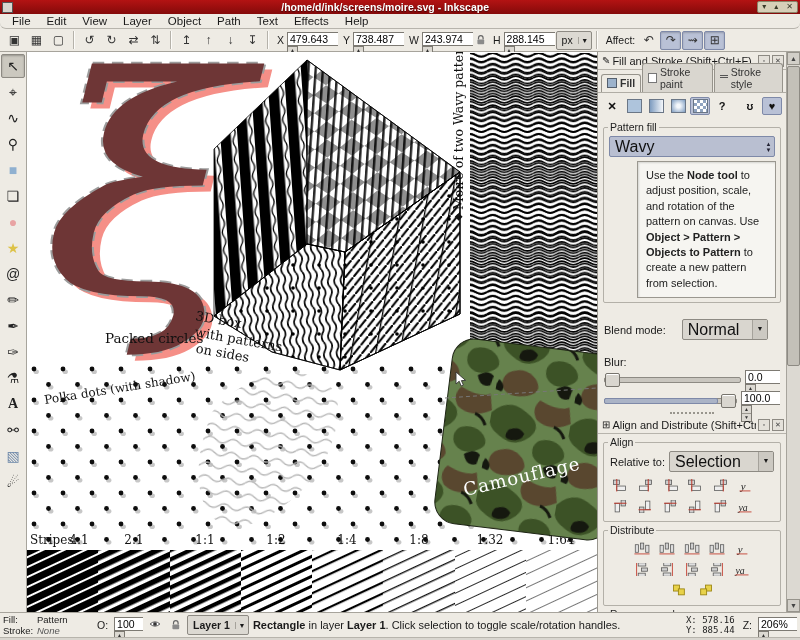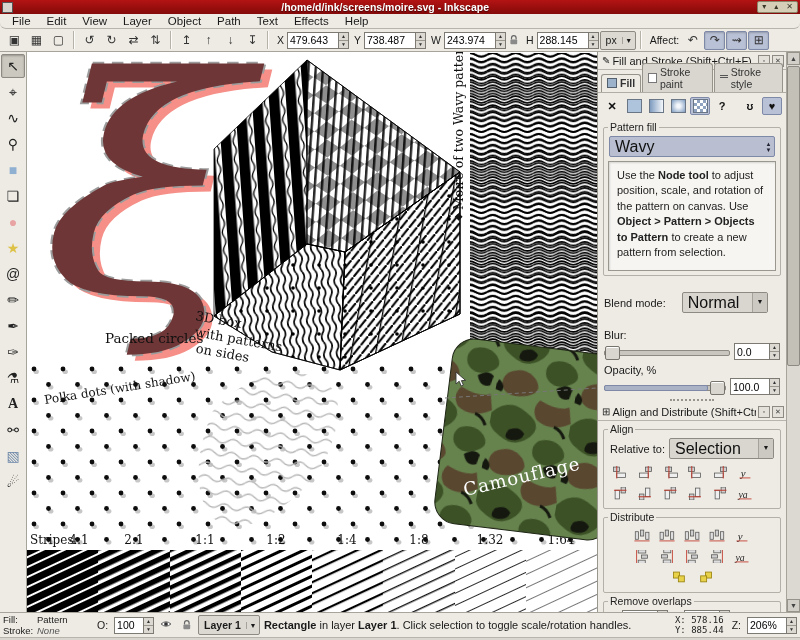--- a/index.html
+++ b/index.html
@@ -18,21 +18,21 @@
     border-bottom:1px solid #b7b4ac;display:flex;align-items:center;padding-left:4px;box-sizing:border-box;border-radius:6px;}
   #menubar .mitem{padding:0 8px;font-size:11.5px;line-height:14px;cursor:default;}
   
   #toolbar{position:absolute;left:0;top:29px;width:800px;height:23px;background:#eeebe4;
     border-bottom:1px solid #a7a49c;display:flex;align-items:center;padding-left:4px;box-sizing:border-box;gap:1px;}
   .tbtn{width:21px;height:19px;border:1px solid transparent;background:transparent;font-size:12px;
     line-height:17px;text-align:center;padding:0;color:#333;border-radius:2px;}
   .tbtn.pressed{background:#b9c1d6;border:1px solid #7e89a8;box-shadow:inset 0 1px 2px #00000033;}
   .sep{width:1px;align-self:stretch;margin:2px 3px;background:#b5b2aa;border-right:1px solid #fdfcf9;}
   .fldlab{font-size:10.5px;margin:0 2px 0 4px;}
-  .spin{display:inline-flex;align-items:flex-start;height:17px;}
+  .spin{display:inline-flex;align-items:flex-start;height:17px;flex-direction:column;}
   .spin input{width:46px;height:15px;border:1px solid #7d7a73;border-right:none;background:#fff;
     font-size:10.5px;font-family:"Liberation Sans",sans-serif;padding:0 2px;margin:0;}
   .spin .sb{width:9px;display:flex;flex-direction:column;border:1px solid #7d7a73;}
   .spin .sb span{flex:1;font-size:5px;line-height:7px;text-align:center;background:#dcd9d2;color:#333;cursor:default;}
   .spin .sb span:first-child{border-bottom:1px solid #9a978f}
   .combo-sm{display:inline-flex;height:17px;border:1px solid #8d8a83;background:#dcd9d2;align-items:center;border-radius:2px;}
   .combo-sm .cval{padding:0 5px;font-size:10.5px;}
   .combo-sm .carr{width:12px;text-align:center;font-size:7px;border-left:1px solid #a5a29b;}
   .lockbtn{width:14px;height:16px;background:transparent;border:none;padding:0;}
   
@@ -73,21 +73,21 @@
   .sw.pat{background:repeating-conic-gradient(#8fa3c0 0% 25%,#fff 25% 50%);background-size:6px 6px;}
   .ftspacer{flex:1}
   fieldset{border:1px solid #b3b0a8;border-radius:2px;margin:2px 5px;padding:2px 4px 4px 4px;}
   fieldset legend{font-size:10.5px;padding:0 2px;color:#222;}
   .combo{display:flex;height:19px;border:1px solid #7e89a8;background:#b9bfd1;align-items:center;border-radius:2px;margin:1px 1px 4px 1px;}
   .combo .cval{flex:1;padding:0 5px;font-size:16px;color:#111;}
   .combo .cud{width:11px;font-size:6px;line-height:6px;text-align:center;color:#223;}
   .combo.light{background:#d9d6cf;border-color:#8d8a83;}
   .combo.light .carr{width:14px;text-align:center;font-size:7px;border-left:1px solid #a5a29b;background:#ccc9c2;align-self:stretch;line-height:17px;}
   .helpbox{background:#f6f5f1;border:1px solid #9a978f;box-shadow:inset 1px 1px 2px #00000022;
-    padding:6px 8px;font-size:11px;line-height:1.4;color:#222;min-height:96px;}
+    padding:6px 8px;font-size:11px;line-height:1.4;color:#222;min-height:96px;margin-left:29px;}
   .prow{display:flex;align-items:center;padding:2px 6px;gap:4px;}
   .plab{font-size:11px;}
   .slider{flex:1;height:13px;position:relative;background:#eeebe4;}
   .slider .trk{position:absolute;left:0;right:0;top:5px;height:4px;background:#c9c6bf;border:1px solid #8d8a83;border-radius:2px;}
   .slider .fillpart{position:absolute;left:0;top:5px;height:4px;background:#aab3c6;border:1px solid #7e89a8;border-radius:2px;}
   .slider .th{position:absolute;top:1px;width:13px;height:12px;background:#d9d6cf;border:1px solid #77746d;border-radius:2px;box-shadow:inset 0 1px 0 #fff;}
   .grip{height:6px;display:flex;align-items:center;justify-content:center;}
   .grip i{display:block;width:44px;border-top:2px dotted #98958d;}
   .icorow{display:flex;gap:2px;padding:1px 0;flex-wrap:nowrap;}
   .icorow.center{justify-content:center}
@@ -500,23 +500,20 @@
           <span class="th" style="left:1px"></span>
       </div>
       <span class="spin">
           <input style="width: 30px;" value="0.0">
           <span class="sb">
             <span>▲</span>
             <span>▼</span>
           </span>
         </span>
     </div>
-    <div class="prow" style="padding-bottom:0">
-      <span class="plab">Opacity, %</span>
-    </div>
     <div class="prow">
       <div class="slider">
         <span class="trk"></span>
           <span class="fillpart" style="width:84%"></span>
           <span class="th" style="right:1px"></span>
       </div>
       <span class="spin">
           <input style="width: 34px;" value="100.0">
           <span class="sb">
             <span>▲</span>

